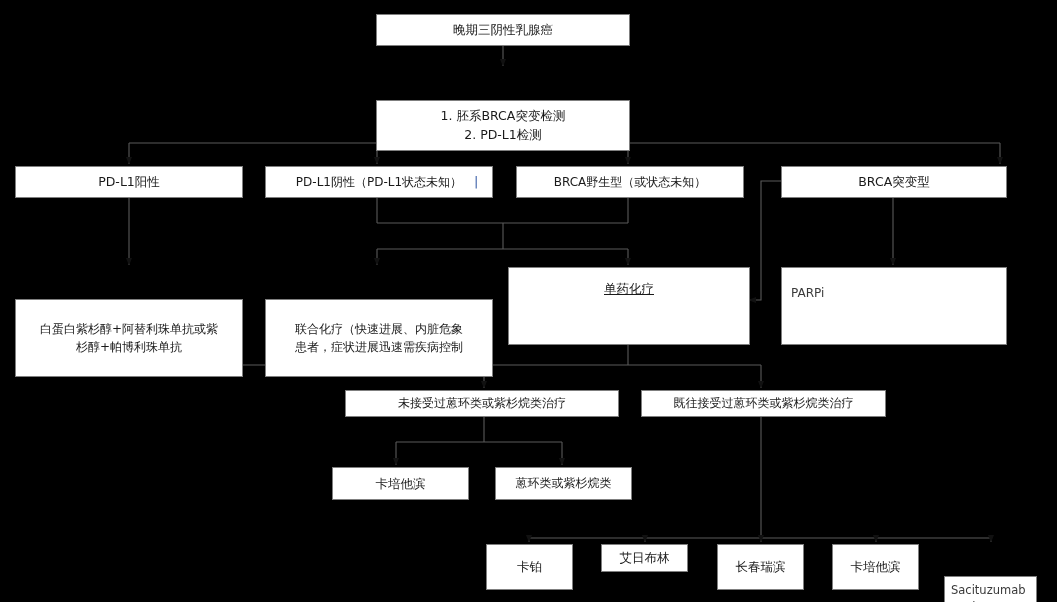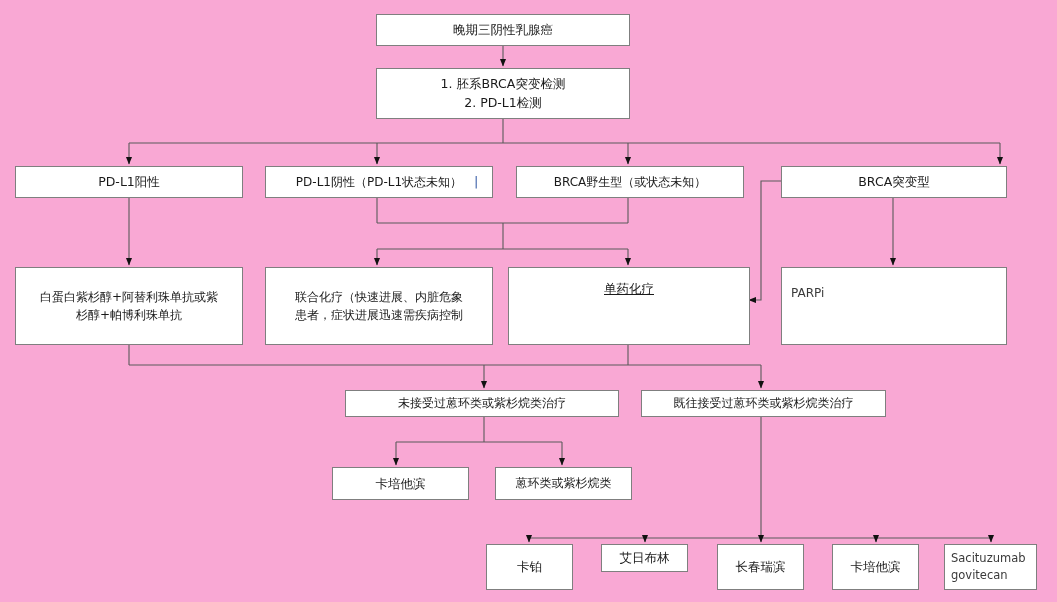--- a/index.html
+++ b/index.html
@@ -4,21 +4,21 @@
 <style>
   html, body {
     margin: 0;
     padding: 0;
     background: #ffffff;
   }
   #canvas {
     position: relative;
     width: 1057px;
     height: 602px;
-    background: #f9a8d4;
+    background: #000000;
     overflow: hidden;
     font-family: "DejaVu Sans", sans-serif;
   }
   svg.edges {
     position: absolute;
     left: 0;
     top: 0;
     width: 1057px;
     height: 602px;
     pointer-events: none;
@@ -44,20 +44,21 @@
     text-align: left;
     padding: 17px 9px;
   }
   .node.latin {
     font-family: "DejaVu Sans", sans-serif;
     font-size: 12px;
     color: #3a3a3a;
   }
   .node.two-line {
     line-height: 1.5;
+    margin-top: 32px;
   }
   .stray-caret {
     position: absolute;
     color: #3a5fa8;
     font-size: 13px;
     font-family: "DejaVu Sans", sans-serif;
   }
 </style>
 </head>
 <body>

